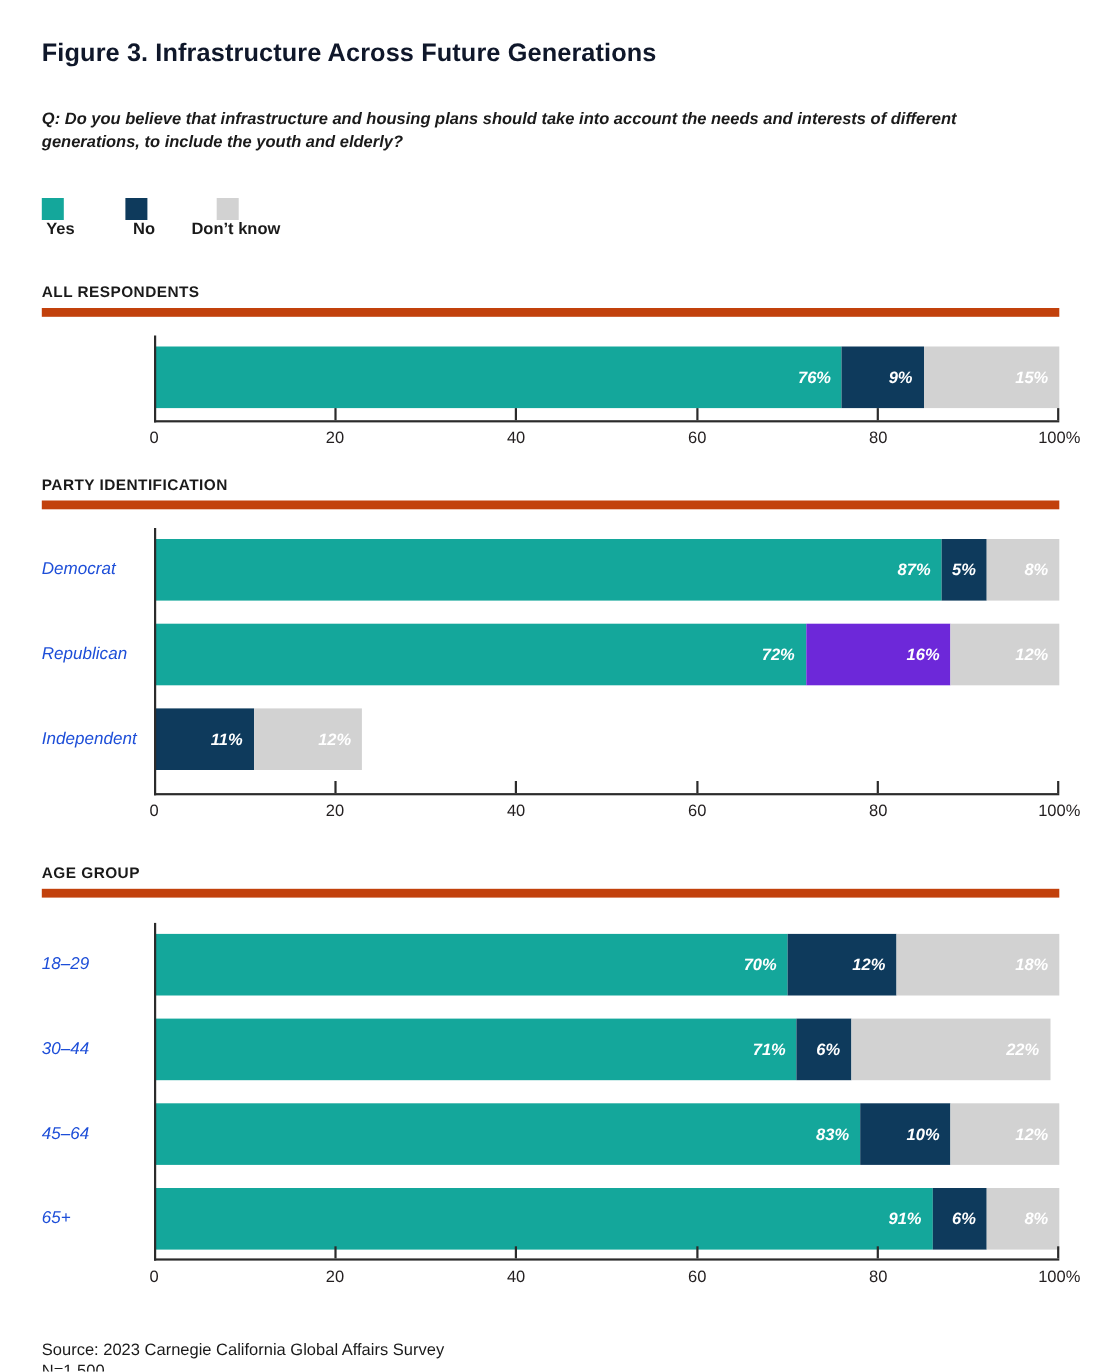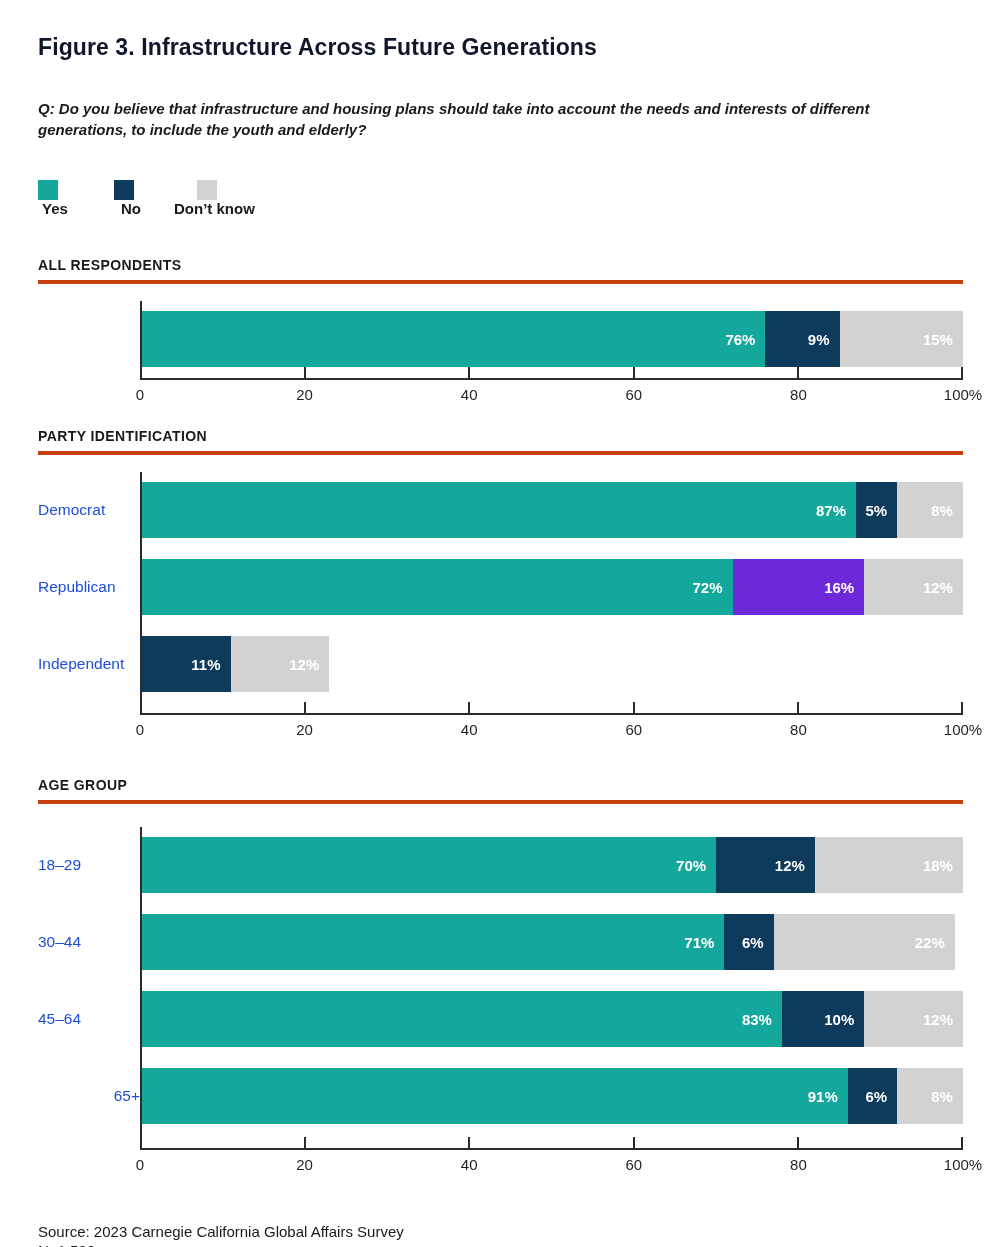--- a/index.html
+++ b/index.html
@@ -12,32 +12,32 @@
               font-style:italic; line-height:21px; }
 
   .legend { display:flex; align-items:center; margin-top:40px; }
   .legend-item { display:flex; align-items:center;flex-direction:column; }
   .legend-item .swatch { width:20px; height:20px; margin-right:14px; }
   .legend-item .lg-label { font-size:15px; font-weight:bold; }
   .legend-item.li-yes { margin-right:42px; }
   .legend-item.li-no { margin-right:26px; }
 
   .section-header { font-size:14px; font-weight:bold; letter-spacing:.4px;
-                    padding-bottom:7px; border-bottom:4px solid #c2410c; }
+                    padding-bottom:7px; border-bottom:8px solid #c2410c; }
   .s1 { margin-top:40px; }
   .s2 { margin-top:22px; }
   .s3 { margin-top:36px; }
 
-  .chart { position:relative; margin-top:17px; padding-top:10px; }
+  .chart { position:relative; margin-top:17px; padding-top:10px;font-style:italic; }
   .chart.age { margin-top:23px; }
   .vline { position:absolute; left:102px; top:0; bottom:0; width:2px; background:#2b2b2b; }
 
   .row { display:flex; align-items:center; height:56px; margin-bottom:21px; }
   .chart.single .row { margin-bottom:11px; }
-  .chart.age .row.last { margin-bottom:24px;text-align:right; }
+  .chart.age .row.last { margin-bottom:8px; }
   .row-label { width:102px; font-size:15.5px; color:#1d4ed8; }
   .bar { width:823px; height:56px; display:flex; }
   .seg { display:flex; align-items:center; justify-content:flex-end;
          padding-right:10px; color:#ffffff; font-weight:bold; font-size:15px; }
 
   .axis { margin-left:102px; width:823px; height:2px; background:#2b2b2b; position:relative; }
   .tick { position:absolute; bottom:2px; width:2px; height:11px; background:#2b2b2b;
           transform:translateX(-50%); }
   .tick.t20 { left:20%; } .tick.t40 { left:40%; } .tick.t60 { left:60%; } .tick.t80 { left:80%; }
   .tick.end { left:100%; transform:translateX(-100%); }

